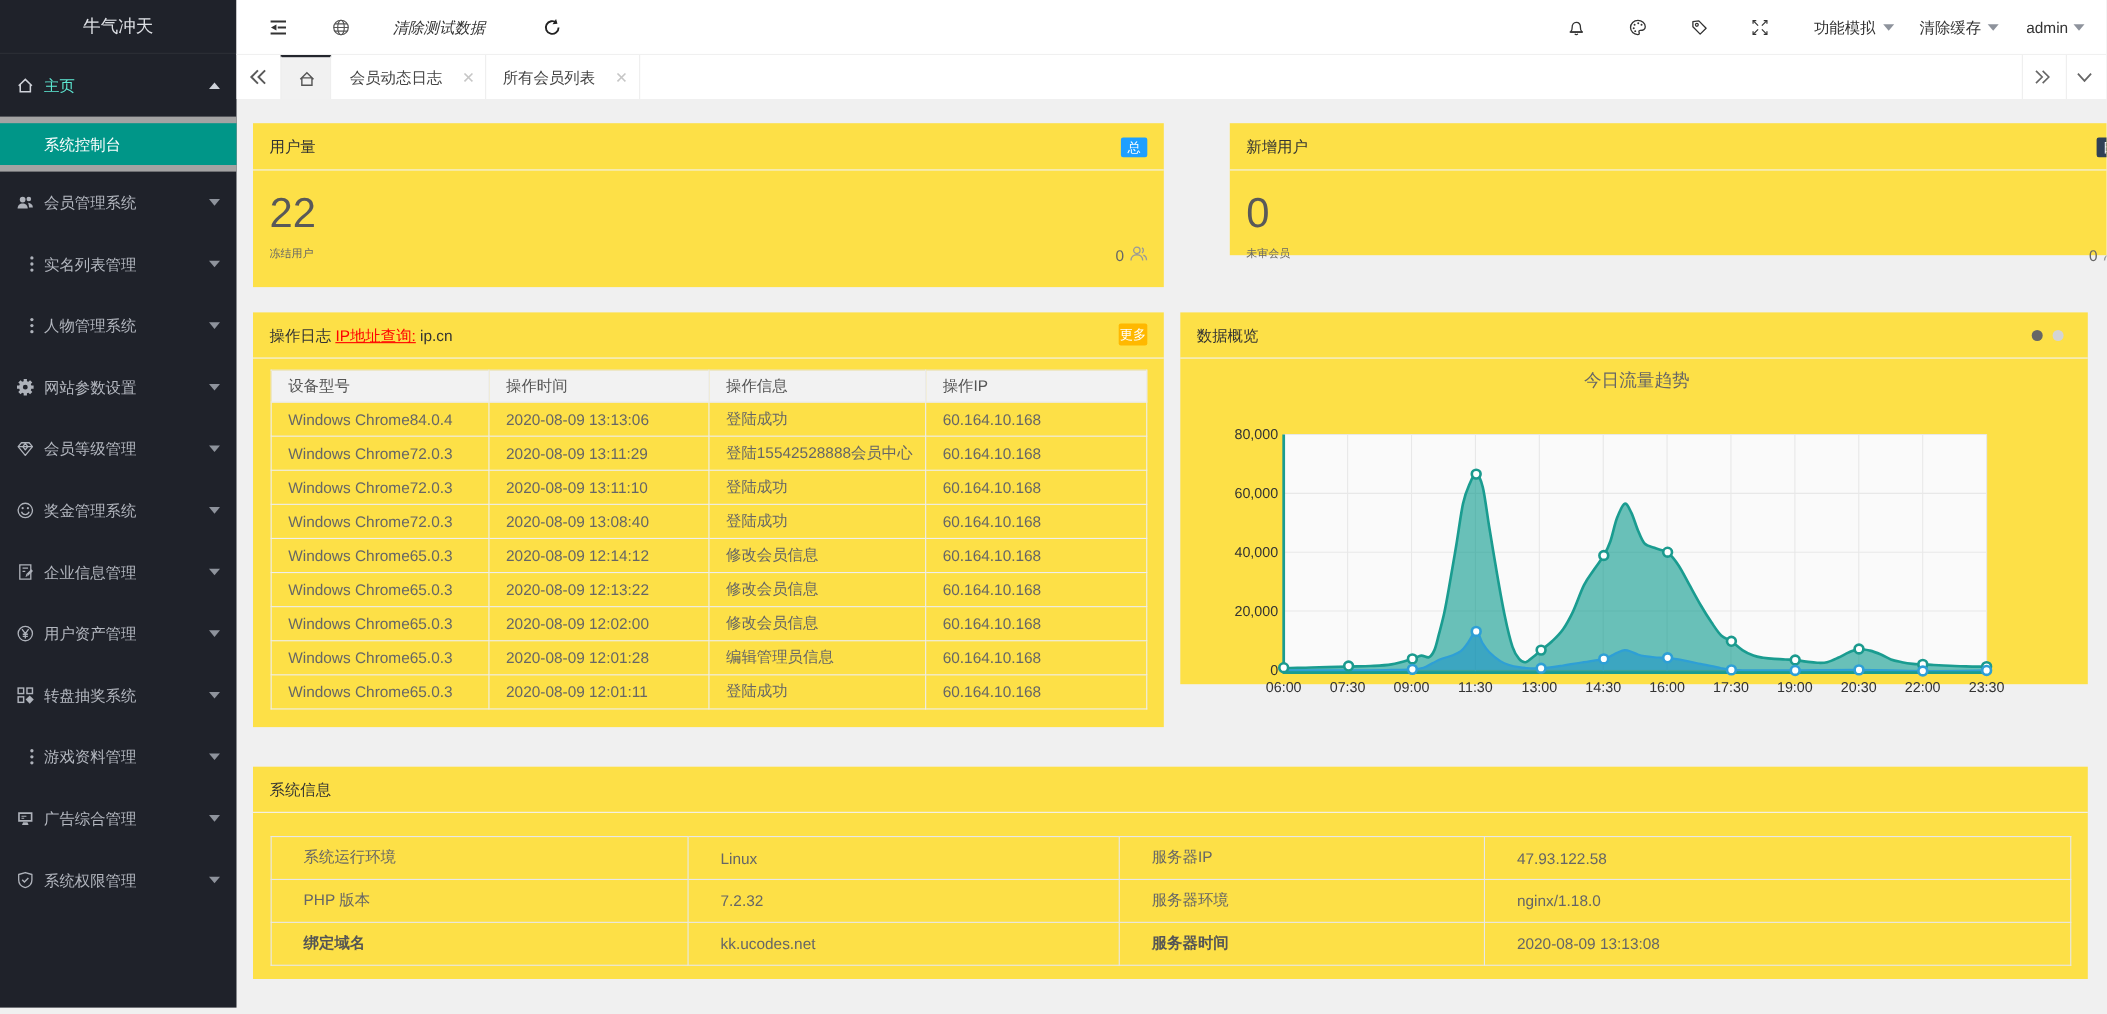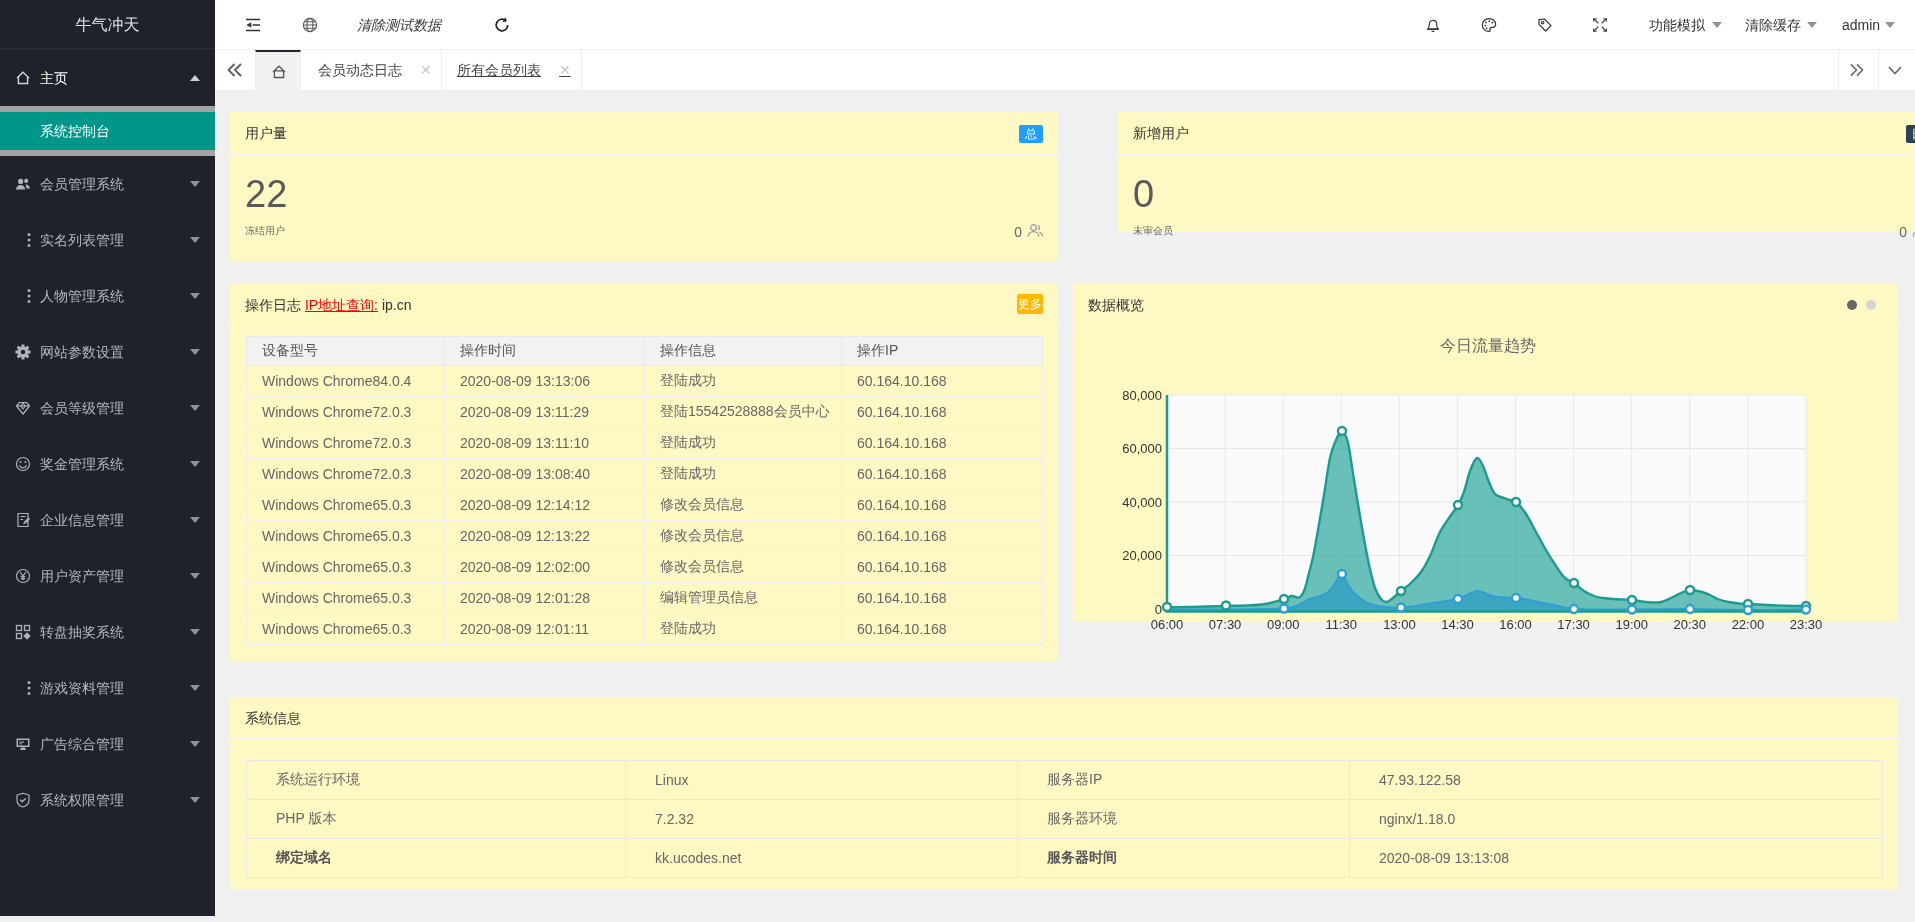--- a/index.html
+++ b/index.html
@@ -19,39 +19,39 @@
 #hdr{position:absolute;left:215px;top:0;width:1700px;height:50px;background:#fff;border-bottom:1px solid #f0f0f0;}
 #hdr .hic{position:absolute;top:17px;width:16px;height:16px;}
 #hdr .htxt{position:absolute;top:0;line-height:50px;font-size:14px;color:#333;}
 
 #tabs{position:absolute;left:215px;top:50px;width:1700px;height:40px;background:#fff;}
 .vline{position:absolute;top:0;width:1px;height:40px;background:#eee;}
 #hometab{position:absolute;left:40px;top:0;width:46px;height:40px;background:#f1f1f1;border-top:2px solid #23262d;border-left:1px solid #eee;border-right:1px solid #eee;}
 .tab{position:absolute;top:0;height:40px;line-height:40px;font-size:14px;color:#444;}
 .tab .x{color:#c6c6c6;font-size:14px;margin-left:18px;}
 
-.card{position:absolute;background:#fef9c3;}
+.card{position:absolute;background:#fde047;}
 .chead{position:absolute;left:0;top:0;right:0;height:43px;line-height:43px;border-bottom:1px solid #f2f2f2;font-size:14px;color:#333;padding-left:15px;}
 .badge{position:absolute;top:13px;height:18px;line-height:18px;border-radius:2px;color:#fff;font-size:12px;text-align:center;}
 .bignum{position:absolute;left:15px;top:61px;font-size:38px;color:#595959;}
 .sublabel{position:absolute;left:15px;top:112px;font-size:10px;color:#666;text-align:right;}
 .subnum{position:absolute;top:112px;font-size:14px;color:#666;}
 
 table{border-collapse:collapse;table-layout:fixed;}
 .ltable{position:absolute;left:16px;top:52px;padding-left:42px;}
 .ltable th{background:#f2f2f2;font-weight:normal;color:#555;text-align:left;font-size:14px;height:29px;padding:0 0 0 15px;border:1px solid #e9e9e9;}
 .ltable td{color:#666;font-size:14px;height:31px;padding:0 0 0 15px;border:1px solid #eee;}
 .stable td{color:#666;font-size:14px;height:39px;padding:0 0 0 29px;border:1px solid #e8e8e8;}
 </style>
 </head>
 <body>
 
 <div id="side">
   <div id="logo">牛气冲天</div>
-  <div class="mitem" style="top:49px;height:57px;color:#ffffff;">
+  <div class="mitem" style="top:49px;height:57px;color:#5eead4;">
     <svg class="ic" viewBox="0 0 16 16">
         <path d="M2 8 L8 2.2 L14 8 M3.4 6.8 V13.5 H12.6 V6.8" fill="none" stroke="#cfd2d9" stroke-width="1.4"></path>
       </svg>
     <span class="txt">主页</span>
       <span class="caret up"></span>
   </div>
   <div id="submenu">
       <div id="active-item">系统控制台</div>
     </div>
   <div class="mitem" style="top:212px;">
@@ -234,21 +234,21 @@
 <div id="tabs">
   <svg style="position:absolute;left:12px;top:12px;width:16px;height:16px;" viewBox="0 0 16 16">
       <path d="M7.5 2 L1.5 8 L7.5 14 M14 2 L8 8 L14 14" fill="none" stroke="#5a5a5a" stroke-width="1.8"></path>
     </svg>
   <div id="hometab">
       <svg style="position:absolute;left:15px;top:12px;width:16px;height:16px;" viewBox="0 0 16 16">
         <path d="M2 8 L8 2.2 L14 8 M3.4 6.8 V13.5 H12.6 V6.8 Z" fill="none" stroke="#555" stroke-width="1.3"></path>
       </svg>
     </div>
   <div class="tab" style="left:103px;">会员动态日志<span class="x">✕</span></div>
-  <div class="tab" style="left:242px;text-decoration:underline;">所有会员列表<span class="x">✕</span></div>
+  <div class="tab" style="left:242px;">所有会员列表<span class="x">✕</span></div>
   <div class="vline" style="left:226px;"></div>
   <div class="vline" style="left:366px;"></div>
   <div class="vline" style="left:1623px;"></div>
   <div class="vline" style="left:1663px;"></div>
   <svg style="position:absolute;left:1634px;top:13px;width:15px;height:14px;" viewBox="0 0 16 15">
       <path d="M2 1.5 L8 7.5 L2 13.5 M8.5 1.5 L14.5 7.5 L8.5 13.5" fill="none" stroke="#666" stroke-width="1.6"></path>
     </svg>
   <svg style="position:absolute;left:1673px;top:16px;width:14px;height:9px;" viewBox="0 0 14 9">
       <path d="M1 1 L7 7.5 L13 1" fill="none" stroke="#666" stroke-width="1.6"></path>
     </svg>

